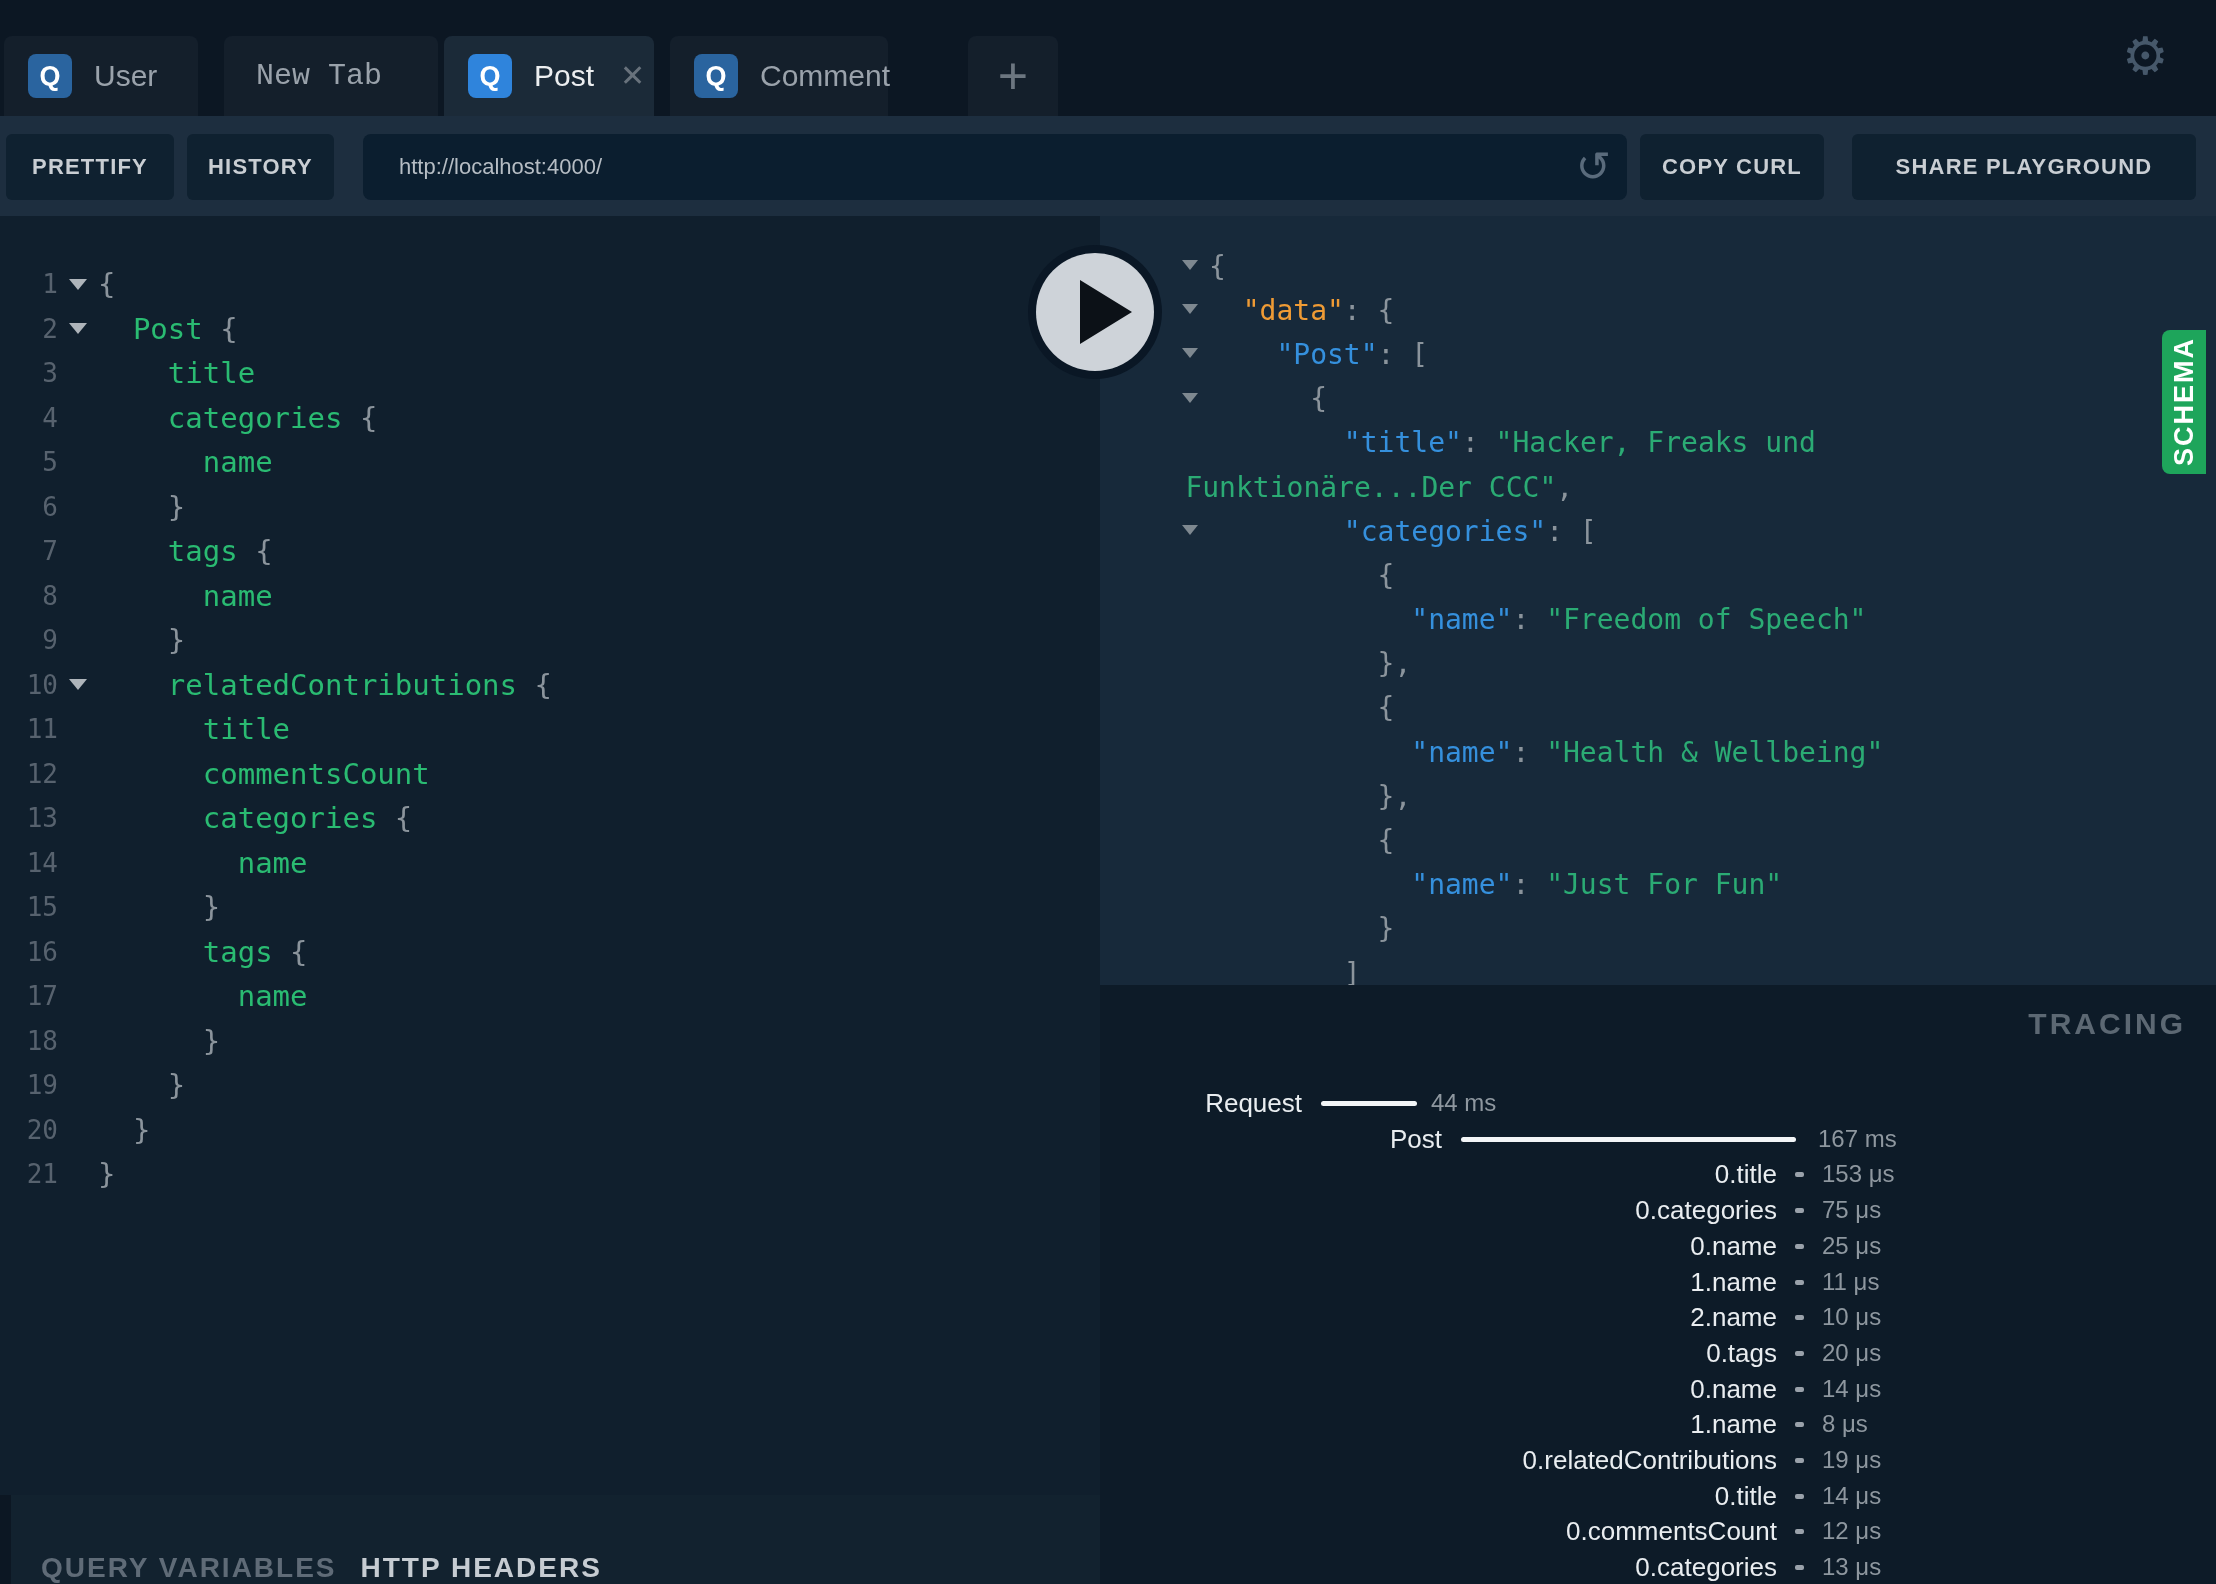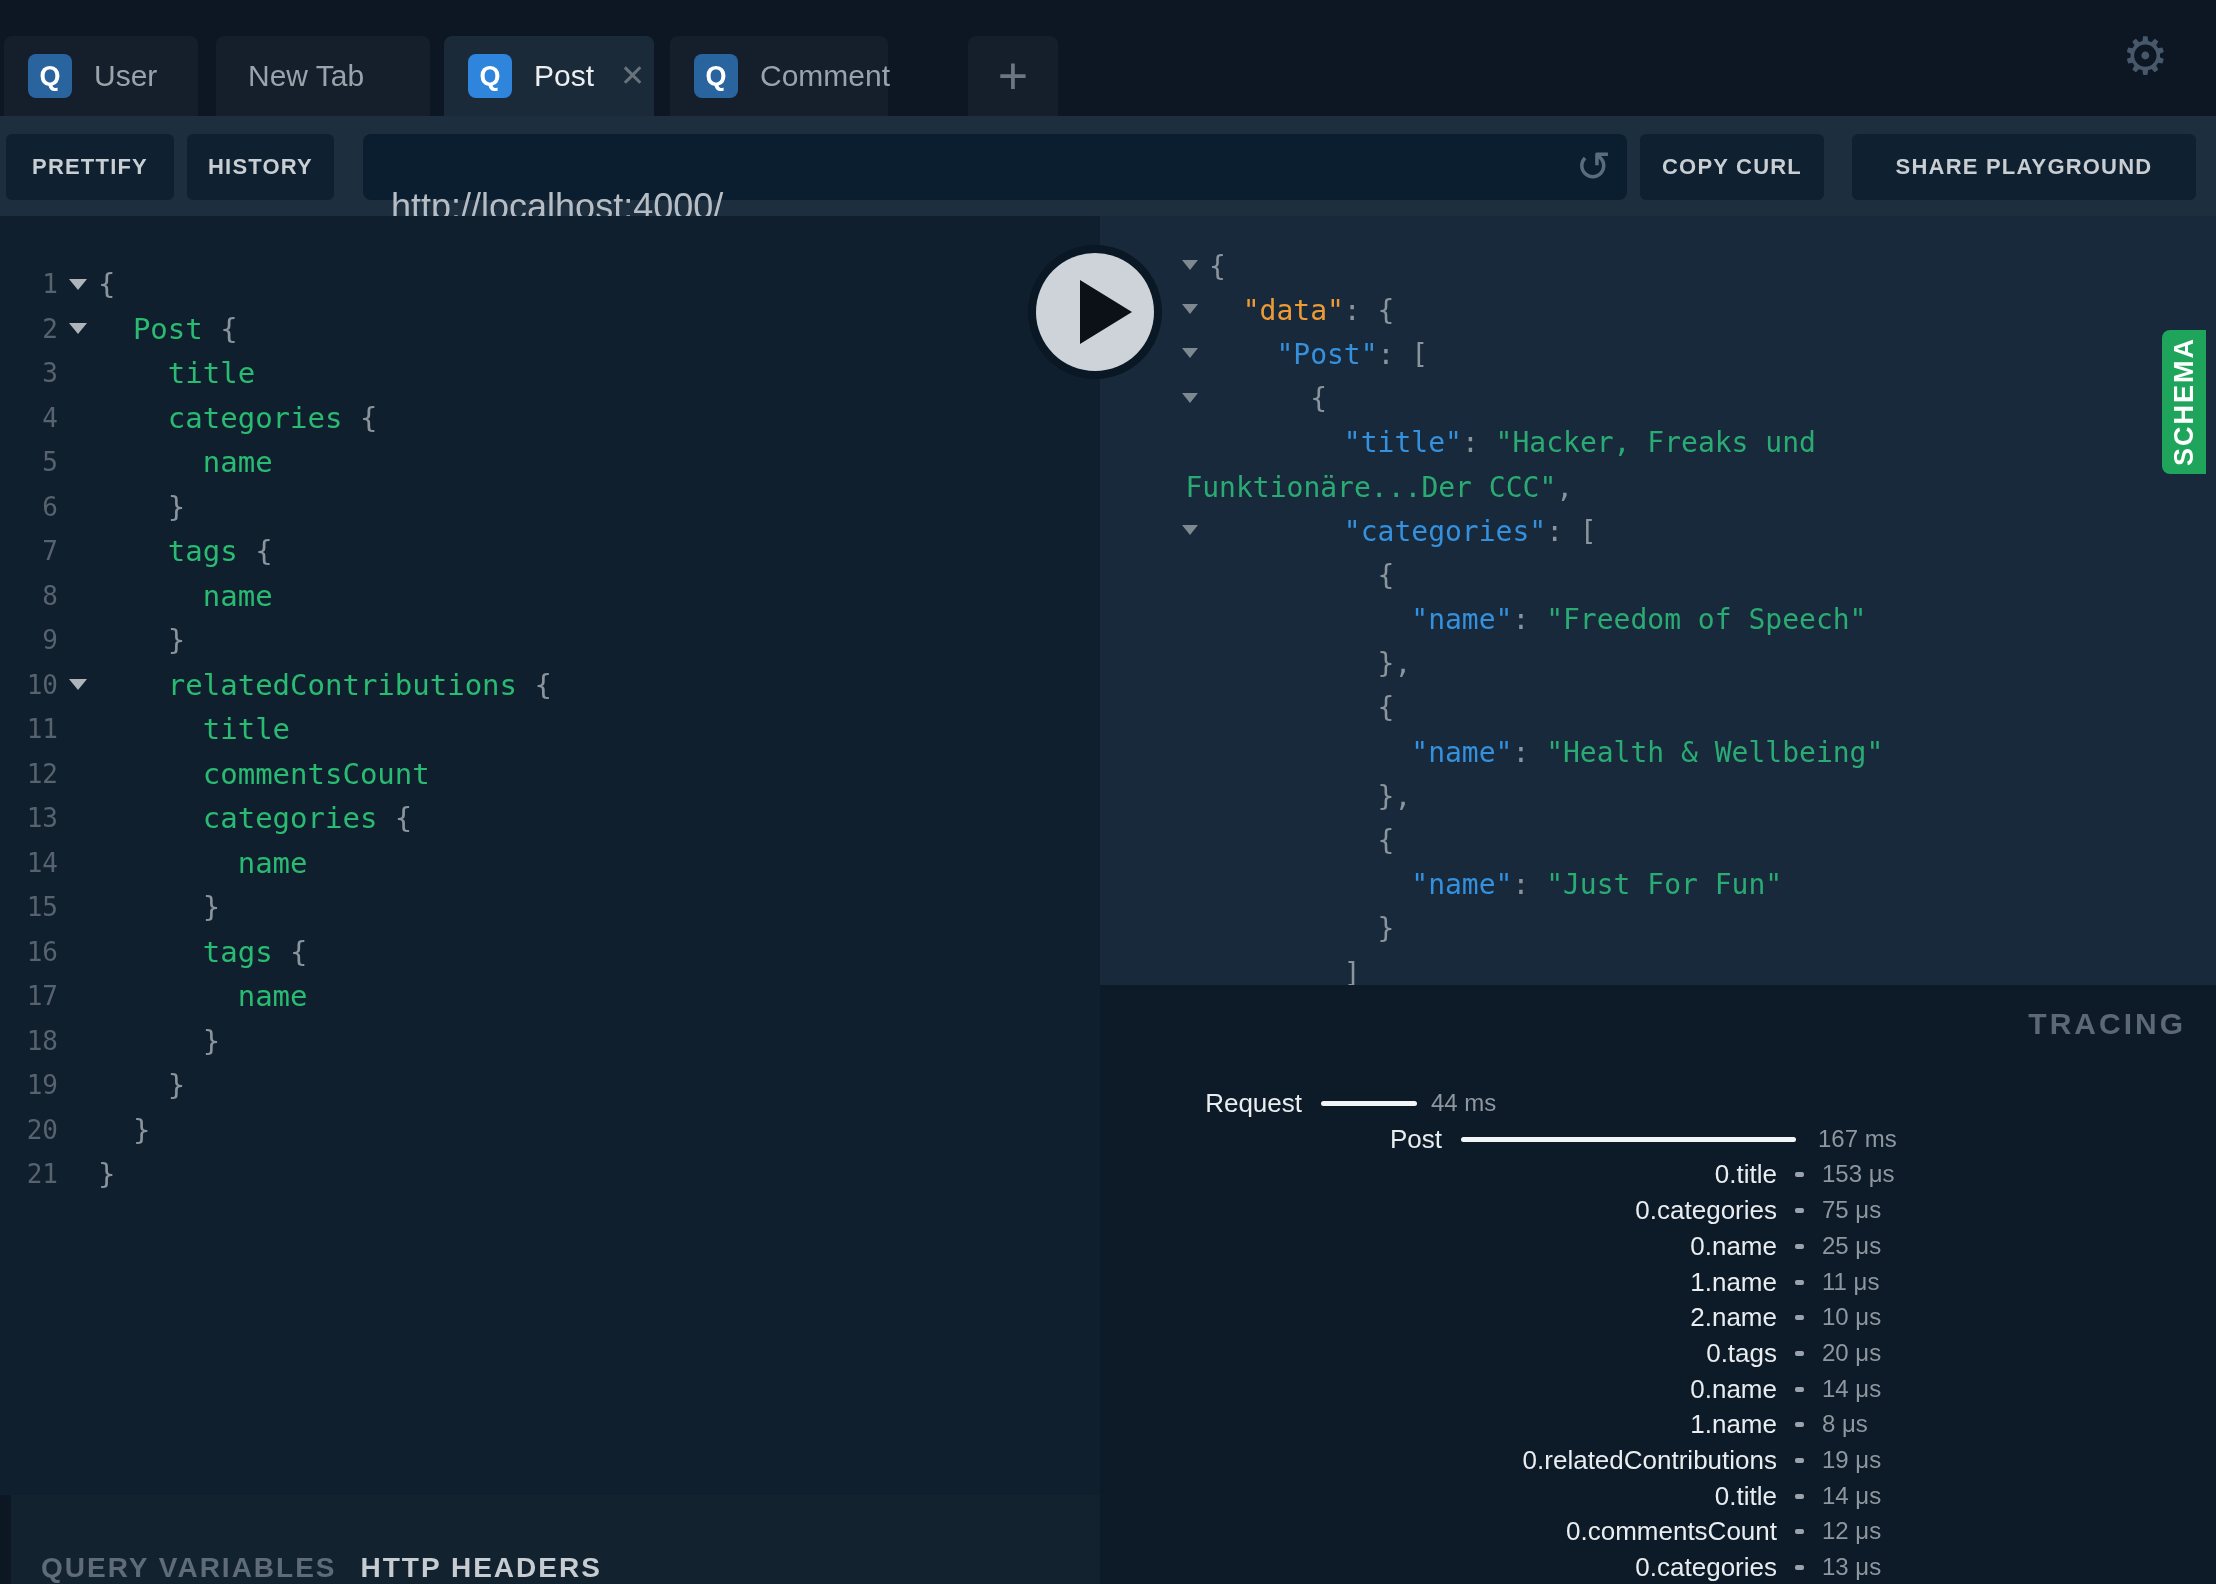--- a/index.html
+++ b/index.html
@@ -27,21 +27,21 @@
   .toolbar{position:absolute;left:0;top:116px;width:2216px;height:100px;background:#1d2e3f;}
   .tbtn{position:absolute;top:18px;height:66px;border:none;border-radius:6px;background:#0f2130;
         color:#c9ced3;font-family:"Liberation Sans",sans-serif;font-size:22px;font-weight:700;
         letter-spacing:1.2px;cursor:pointer;}
   .btn-prettify{left:6px;width:168px;}
   .btn-history{left:187px;width:147px;}
   .btn-copycurl{left:1640px;width:184px;}
   .btn-share{left:1852px;width:344px;}
   .urlwrap{position:absolute;left:363px;top:18px;width:1264px;height:66px;background:#0b1e2f;border-radius:8px;}
   .url{position:absolute;left:0;top:0;width:100%;height:100%;box-sizing:border-box;background:transparent;border:none;
-       color:#b6bdc4;font-family:"Liberation Sans",sans-serif;font-size:36px;padding-left:28px;outline:none;margin-top:40px;}
+       color:#b6bdc4;font-family:"Liberation Sans",sans-serif;font-size:22px;padding-left:36px;outline:none;}
   .refresh{position:absolute;right:16px;top:8px;font-size:42px;color:#5a6b7c;cursor:pointer;
            font-family:"DejaVu Sans",sans-serif;}
 
   
   .editor-pane{position:absolute;left:0;top:216px;width:1100px;height:1279px;background:#101f2d;overflow:hidden;}
   .ed-lines{padding-top:46px;}
   .ed-row{display:flex;align-items:center;height:44.5px;}
   .ed-num{width:58px;flex:0 0 auto;text-align:right;color:#57626e;
           font-family:"DejaVu Sans Mono",monospace;font-size:26px;}
   .ed-fold{width:40px;flex:0 0 auto;display:flex;justify-content:center;align-items:center;}
@@ -94,21 +94,21 @@
 
   <div class="tabbar">
     <div class="plus-tab">
       <span class="plus-glyph">+</span>
     </div>
     <span class="gear">⚙</span>
   <div class="tab" style="left: 4px; width: 194px;">
         <span class="qbadge">Q</span>
         <span class="tab-label">User</span>
       </div>
-      <div class="tab" style="left: 216px; width: 214px;">
+      <div class="tab" style="left: 224px; width: 214px; font-family: Liberation Mono, monospace;">
         <span class="tab-label nobadge">New Tab</span>
       </div>
       <div class="tab active" style="left: 444px; width: 210px;">
         <span class="qbadge">Q</span>
         <span class="tab-label">Post</span>
         <span class="tab-close">✕</span>
       </div>
       <div class="tab" style="left: 670px; width: 218px;">
         <span class="qbadge">Q</span>
         <span class="tab-label">Comment</span>

